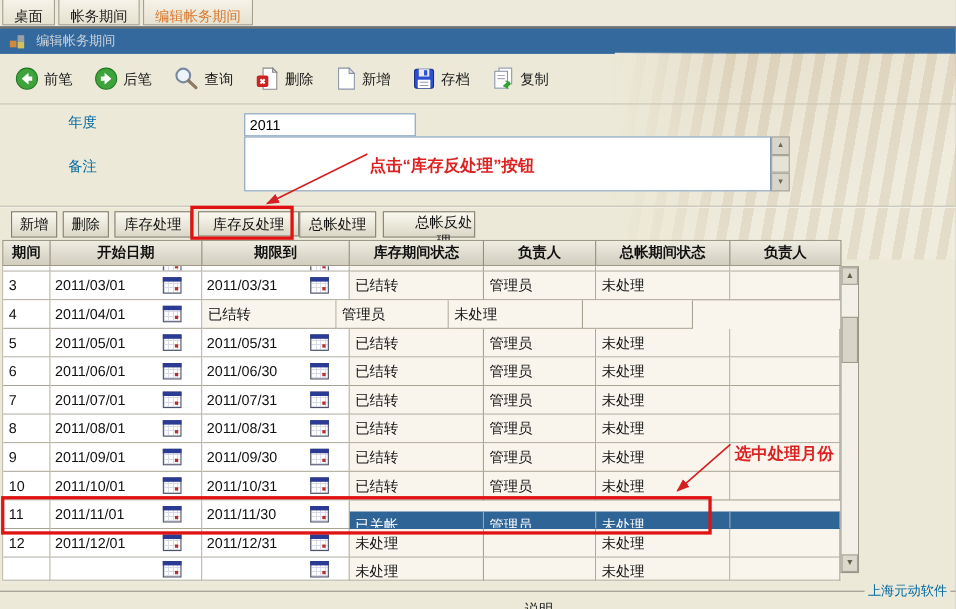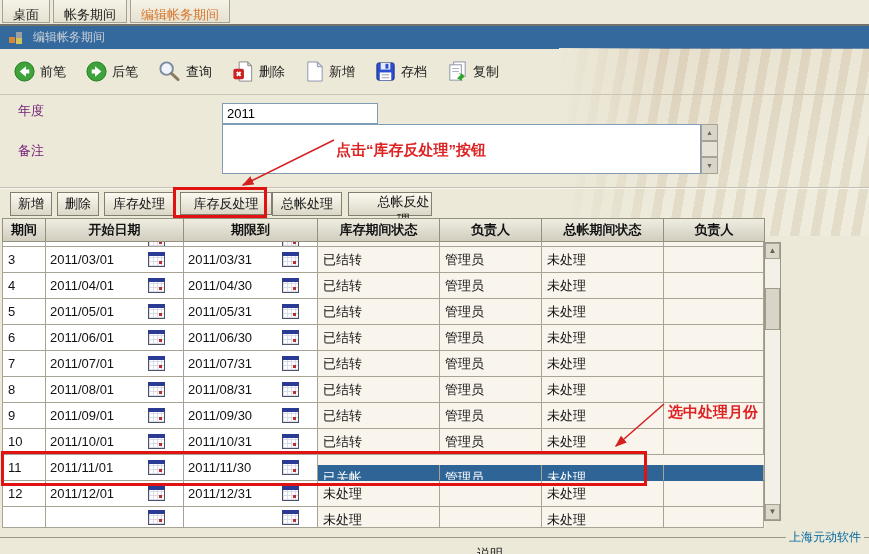--- a/index.html
+++ b/index.html
@@ -31,21 +31,21 @@
 
   
   .kb-texture { position:absolute; right:0; top:48px; width:310px; height:188px; z-index:0;
     background:
       linear-gradient(to right, #ece9d8 0%, rgba(236,233,216,0) 35%),
       repeating-linear-gradient(100deg, rgba(166,136,100,.14) 0 9px, rgba(255,255,255,.10) 9px 20px),
       linear-gradient(160deg, rgba(214,190,160,.35), rgba(245,242,232,.1) 70%); }
 
   
   .form-area { position:absolute; left:0; top:94px; width:869px; height:93px; border-top:1px solid #c9c5b5; z-index:1; }
-  .flabel { position:absolute; font-size:13px; color:#701a75; }
+  .flabel { position:absolute; font-size:13px; color:#0369a1;margin-left:44px; }
   .lbl-year { left:18px; top:7px; }
   .lbl-remark { left:18px; top:47px; }
   .year-input { position:absolute; left:222px; top:8px; width:156px; height:21px; border:1px solid #7f9db9;
                 background:#fff; font-size:13px; padding:1px 4px; font-family:inherit; }
   .remark-box { position:absolute; left:222px; top:29px; width:479px; height:50px; border:1px solid #7f9db9;
                 background:#fff; resize:none; font-family:inherit; font-size:13px; }
   .mini-sb { position:absolute; left:701px; top:29px; width:17px; height:50px; }
   .mini-sb div { width:17px; height:17px; background:#d9d5c9; border:1px solid #a6a295; font-size:7px;
                  color:#6a675c; text-align:center; line-height:15px; }
   .mini-sb .mid { height:16px; background:#e6e2d5; }
@@ -286,24 +286,20 @@
     <div class="cell sel cw5"><span class="ct">管理员</span></div>
     <div class="cell sel cw6"><span class="ct">未处理</span></div>
     <div class="cell sel cw7"><span class="ct"></span></div>
   </div>
         <div class="trow">
     <div class="cell input cw1"><span class="ct">4</span></div>
     <div class="cell input cw2 c-date">
             <span class="ct">2011/04/01</span>
             <span class="cal"></span>
           </div>
-    <div class="cell input cw3 c-date">
-            <span class="ct">2011/04/30</span>
-            <span class="cal"></span>
-          </div>
     <div class="cell sel cw4"><span class="ct">已结转</span></div>
     <div class="cell sel cw5"><span class="ct">管理员</span></div>
     <div class="cell sel cw6"><span class="ct">未处理</span></div>
     <div class="cell sel cw7"><span class="ct"></span></div>
   </div>
         <div class="trow">
     <div class="cell input cw1"><span class="ct">5</span></div>
     <div class="cell input cw2 c-date">
             <span class="ct">2011/05/01</span>
             <span class="cal"></span>

